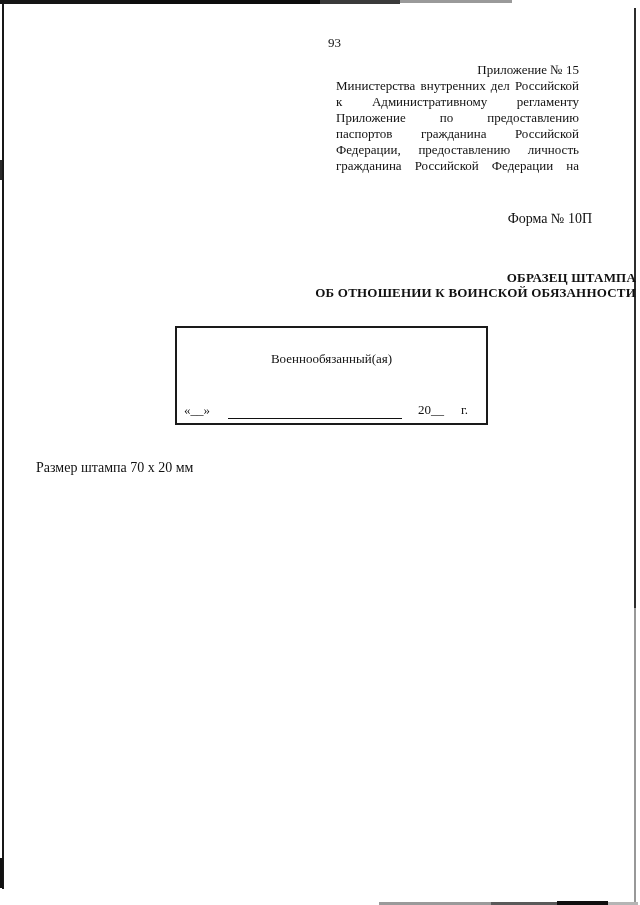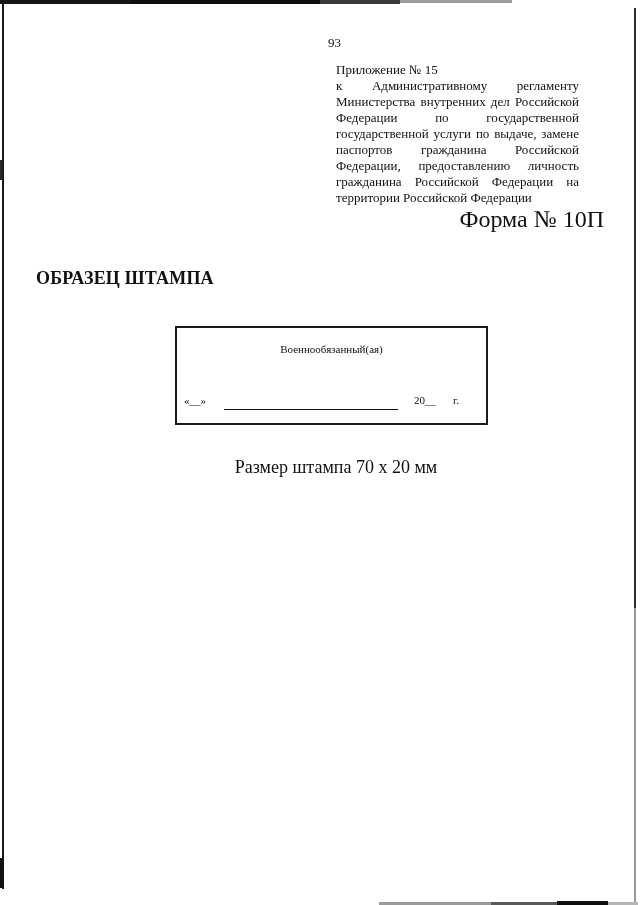--- a/index.html
+++ b/index.html
@@ -23,47 +23,47 @@
   .page-number {
     position: absolute; left: 328px; top: 36px;
     font-size: 13px; line-height: 13px;
   }
 
   .appendix {
     position: absolute; left: 336px; top: 62px;
     width: 243px;
     font-size: 13px; line-height: 16px;
   }
-  .appx-line { height: 16px; text-align: left; }
+  .appx-line { height: 16px; text-align: right; }
   .appx-line.just { text-align: justify; text-align-last: justify; }
 
   .form-label {
-    position: absolute; left: 352px; top: 208px;
+    position: absolute; left: 340px; top: 208px;
     width: 252px;
-    font-size: 24px; line-height: 22px;
+    font-size: 14px; line-height: 22px;
     text-align: right;
   }
 
   .heading {
     position: absolute; left: 36px; top: 271px;
     width: 600px;
-    text-align: left;
+    text-align: right;
     font-weight: bold;
-    font-size: 18px; line-height: 14.5px;
+    font-size: 13px; line-height: 14.5px;
     letter-spacing: 0.2px;
   }
 
   .stamp-box {
     position: absolute; left: 175px; top: 326px;
     width: 313px; height: 99px;
     border: 2px solid #1a1a1a;
     box-sizing: border-box;
     background: #ffffff;
   }
-  .stamp-row { position: absolute; font-size: 11px; }
+  .stamp-row { position: absolute; font-size: 13px; margin-top: 9px; }
   .stamp-role {
     left: 0; right: 0; top: 12px;
     text-align: center; line-height: 19px;
   }
   .stamp-sig {
     left: 7px; right: 14px; top: 32px; height: 19px;
     display: flex; line-height: 19px;
   }
   .stamp-date {
     left: 7px; right: 14px; top: 63px; height: 19px;
@@ -71,22 +71,22 @@
   }
   .uline { border-bottom: 1.5px solid #111111; display: block; }
   .uline.grow { flex: 1 1 auto; margin-left: 6px; margin-right: 12px; }
   .uline.date-line { width: 174px; flex: 0 0 auto; margin-left: 6px; }
   .year { margin-left: 4px; font-family: Liberation Serif, serif; }
   .year-suffix { margin-left: 5px; }
 
   .caption {
     position: absolute; left: 36px; top: 458px;
     width: 600px;
-    text-align: center;
-    font-size: 18px; line-height: 19px;
+    text-align: left;
+    font-size: 14px; line-height: 19px;
   }
 </style>
 </head>
 <body>
 
 <div class="page">
 
   <div class="artifact" style="left:0; top:0; width:130px; height:4px; background:#151515;"></div>
   <div class="artifact" style="left:130px; top:0; width:190px; height:4px; background:#0d0d0d;"></div>
   <div class="artifact" style="left:320px; top:0; width:80px; height:4px; background:#3a3a3a;"></div>
@@ -101,34 +101,33 @@
 
   <div class="artifact" style="left:379px; top:902px; width:112px; height:3px; background:#9a9a9a;"></div>
   <div class="artifact" style="left:491px; top:902px; width:66px; height:3px; background:#5a5a5a;"></div>
   <div class="artifact" style="left:557px; top:901px; width:51px; height:4px; background:#0f0f0f;"></div>
   <div class="artifact" style="left:608px; top:902px; width:30px; height:3px; background:#b5b5b5;"></div>
 
   <div class="page-number">93</div>
 
   <div class="appendix">
     <div class="appx-line">Приложение № 15</div>
+    <div class="appx-line just">Министерства внутренних дел Российской</div>
     <div class="appx-line just">к Административному регламенту</div>
-    <div class="appx-line just">Министерства внутренних дел Российской</div>
-    <div class="appx-line just">Федерации по государственной</div>
-    <div class="appx-line just">государственной услуги по выдаче, замене</div>
+    <div class="appx-line just">Приложение по предоставлению</div>
     <div class="appx-line just">паспортов гражданина Российской</div>
     <div class="appx-line just">Федерации, предоставлению личность</div>
     <div class="appx-line just">гражданина Российской Федерации на</div>
-    <div class="appx-line">территории Российской Федерации</div>
   </div>
 
   <div class="form-label">Форма № 10П</div>
 
   <div class="heading">
     <div>ОБРАЗЕЦ ШТАМПА</div>
+    <div>ОБ ОТНОШЕНИИ К ВОИНСКОЙ ОБЯЗАННОСТИ</div>
   </div>
 
   <div class="stamp-box">
     <div class="stamp-row stamp-role">Военнообязанный(ая)</div>
 
 
     <div class="stamp-row stamp-date">
       <span>«__»</span>
       <span class="uline date-line"></span>
       <span class="year">20__</span>

